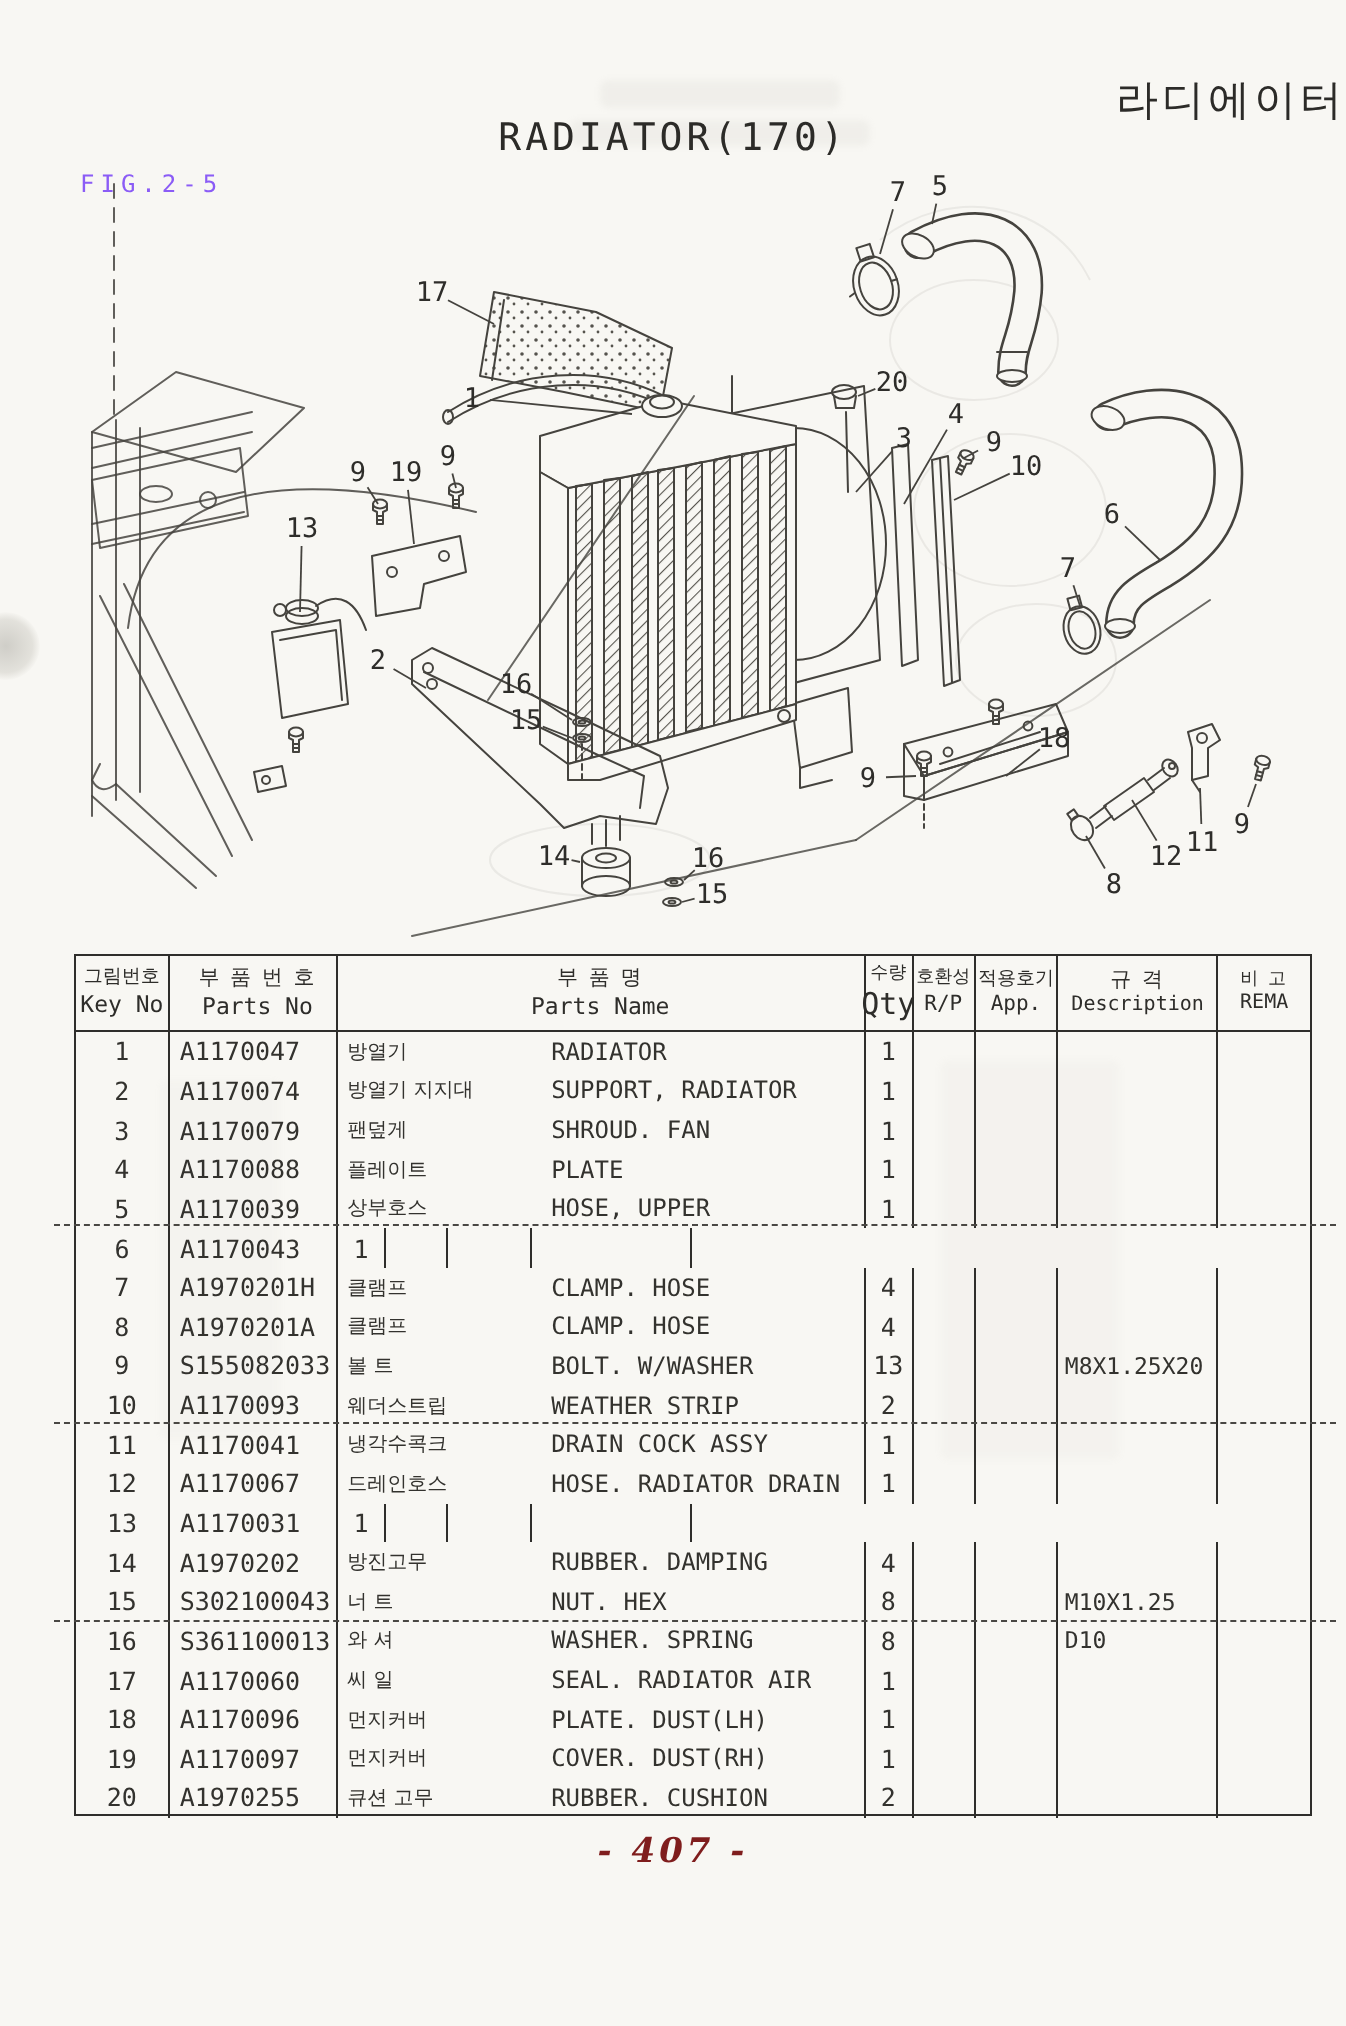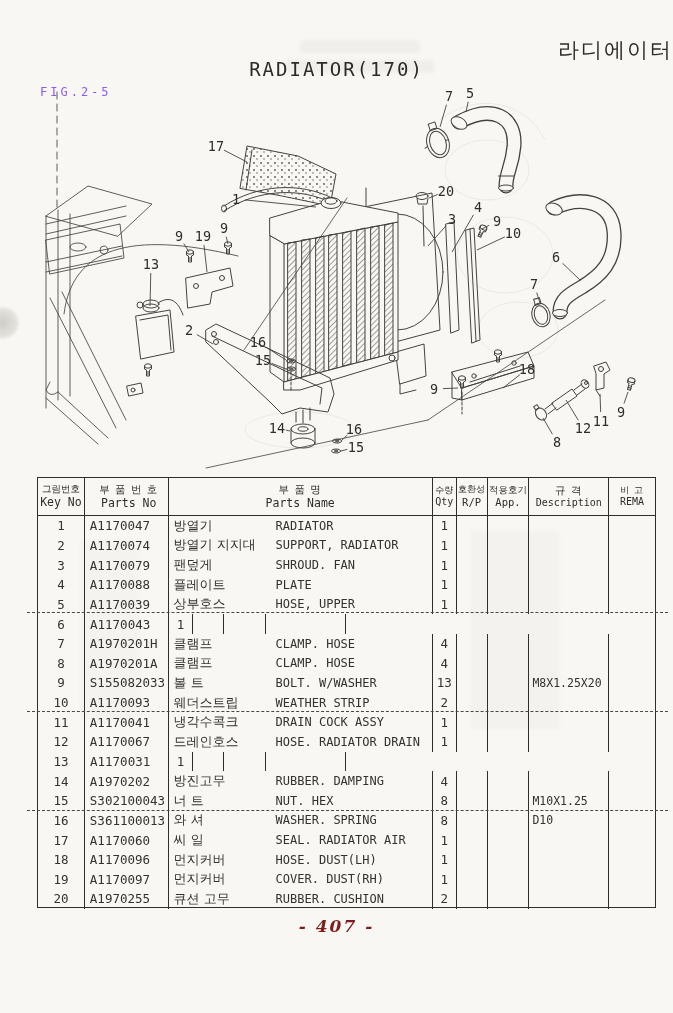--- a/index.html
+++ b/index.html
@@ -61,21 +61,21 @@
   .trow{display:flex;height:19.65px;box-sizing:border-box;}
   .td{
     border-right:1.2px solid #2f2e2b;box-sizing:border-box;
     font-size:12.5px;display:flex;align-items:center;overflow:hidden;
     white-space:nowrap;color:#33322e;
   }
   .td:last-child{border-right:none;}
   .c-key{width:47px;justify-content:center;}
   .c-pno{width:84px;padding-left:5px;align-items:center;}
   .c-name{width:265px;}
-  .c-name .kr{width:102px;padding-left:5px;font-family:"DejaVu Sans","Liberation Sans",sans-serif;font-size:13px;flex:none;overflow:hidden;}
+  .c-name .kr{width:102px;padding-left:5px;font-family:"DejaVu Sans","Liberation Sans",sans-serif;font-size:10px;flex:none;overflow:hidden;}
   .c-name .en{flex:1;font-size:12px;}
   .c-qty{width:24px;justify-content:center;}
   .c-rp{width:31px;}
   .c-app{width:42px;}
   .c-desc{width:80px;padding-left:3px;font-size:11.5px;}
   .c-rema{width:46px;}
   .group-dash{
     position:absolute;left:27px;width:641px;height:0;
     border-top:1.7px dashed #4a4844;
   }
@@ -383,21 +383,21 @@
       <div class="th c-pno" style="width:84px">
         <div class="kr">부 품 번 호</div>
         <div class="en">Parts No</div>
       </div>
       <div class="th" style="width:265px">
         <div class="kr">부  품  명</div>
         <div class="en">Parts Name</div>
       </div>
       <div class="th" style="width:24px">
         <div class="kr" style="font-size:9px;letter-spacing:0">수량</div>
-        <div class="en" style="font-size:10px">Qty</div>
+        <div class="en" style="font-size:15px">Qty</div>
       </div>
       <div class="th" style="width:31px">
         <div class="kr" style="font-size:9px;letter-spacing:0">호환성</div>
         <div class="en" style="font-size:10.5px">R/P</div>
       </div>
       <div class="th h-app" style="width:42px">
         <div class="kr">적용호기</div>
         <div class="en" style="font-size:10.5px">App.</div>
       </div>
       <div class="th" style="width:80px">
@@ -621,21 +621,21 @@
           <div class="td c-rp"></div>
           <div class="td c-app"></div>
           <div class="td c-desc"></div>
           <div class="td c-rema"></div>
         </div>
         <div class="trow">
           <div class="td c-key">18</div>
           <div class="td c-pno">A1170096</div>
           <div class="td c-name">
             <span class="kr">먼지커버</span>
-            <span class="en">HOSE. DUST(LH)</span>
+            <span class="en">PLATE. DUST(LH)</span>
           </div>
           <div class="td c-qty">1</div>
           <div class="td c-rp"></div>
           <div class="td c-app"></div>
           <div class="td c-desc"></div>
           <div class="td c-rema"></div>
         </div>
         <div class="trow">
           <div class="td c-key">19</div>
           <div class="td c-pno">A1170097</div>

